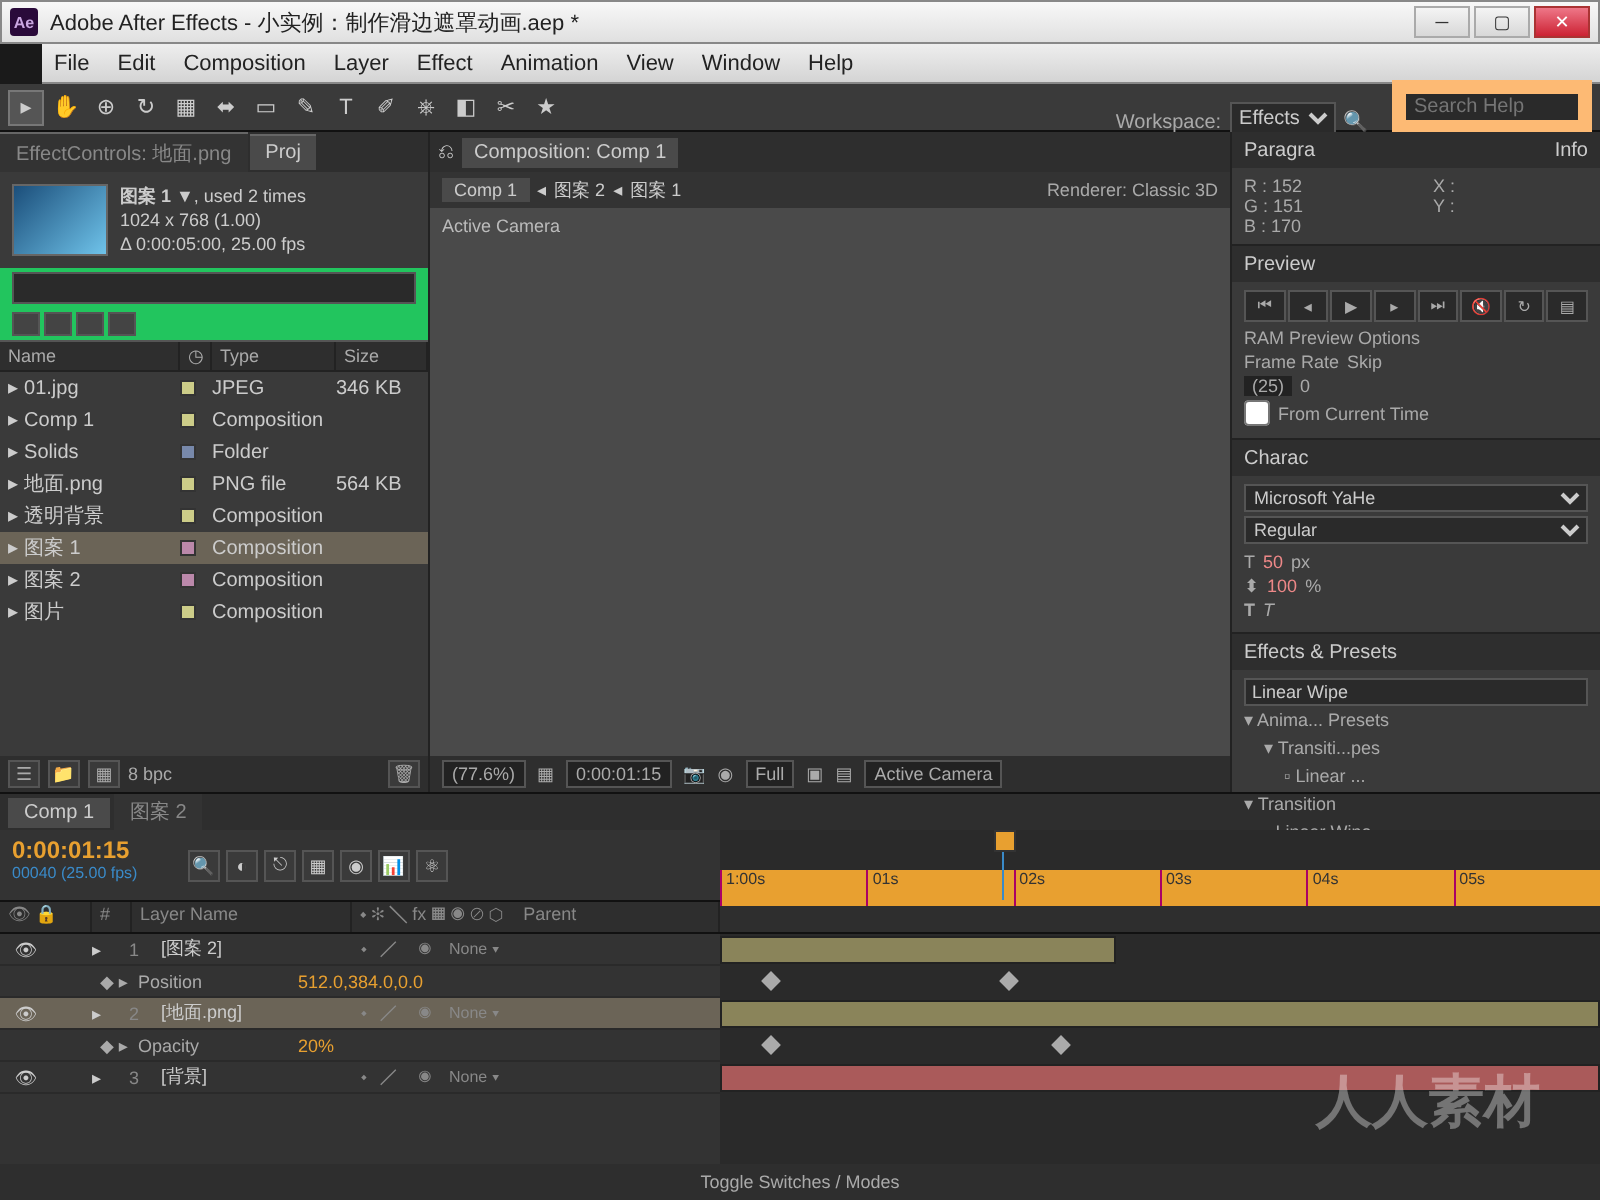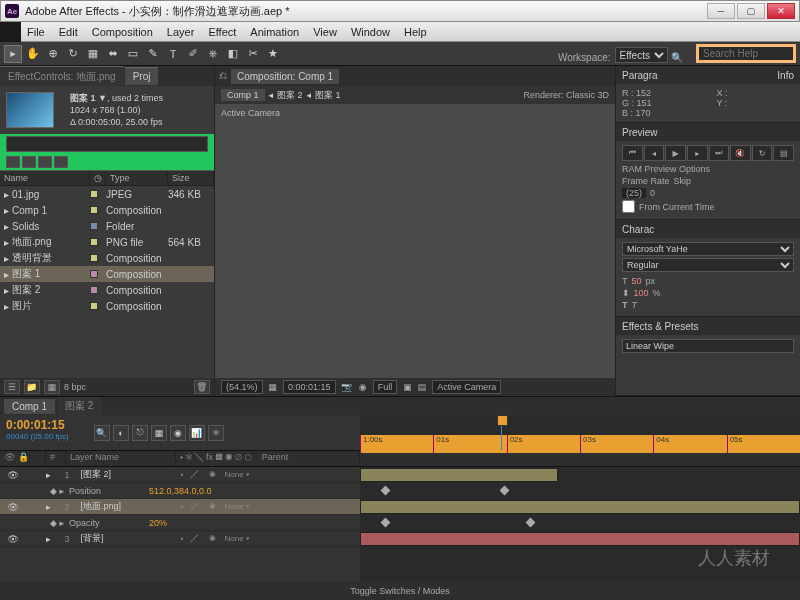--- a/index.html
+++ b/index.html
@@ -9,27 +9,27 @@
 .titlebar .title { flex:1; color:#222; font-size:11px; }
 .wbtn { width:28px; height:16px; margin-left:2px; border:1px solid #aaa; background:linear-gradient(#f4f4f4,#d8d8d8); display:flex; align-items:center; justify-content:center; font-size:9px; color:#333; }
 .wbtn.close { background:linear-gradient(#e78,#c23); color:#fff; border-color:#a33; }
 .menubar { height:20px; background:linear-gradient(#eee,#d4d4d4); display:flex; align-items:center; padding:0 6px; border-bottom:1px solid #888;margin-left:21px; }
 .menubar span { color:#222; margin-right:14px; font-size:11px; }
 .toolbar { height:24px; background:#3a3a3a; display:flex; align-items:center; padding:0 4px; border-bottom:1px solid #111; }
 .tool { width:18px; height:18px; margin-right:2px; display:flex; align-items:center; justify-content:center; color:#ccc; font-size:11px; }
 .tool.sel { background:#555; border:1px solid #777; }
 .toolbar .ws { margin-left:auto; display:flex; align-items:flex-end; gap:4px; color:#aaa; font-size:10px; }
 .toolbar .ws select { background:#2a2a2a; color:#ccc; border:1px solid #555; font-size:10px; height:16px; }
-.toolbar .search { background:#2a2a2a; border:3px solid #fdba74; color:#aaa; padding:1px 4px; width:100px; font-size:10px; margin-left:8px; }
+.toolbar .search { background:#2a2a2a; border:7px solid #fdba74; color:#aaa; padding:1px 4px; width:100px; font-size:10px; margin-left:8px; }
 .main { display:flex; height:calc(600px - 22px - 20px - 24px - 204px); background:#22c55e; }
 .left { width:215px; display:flex; flex-direction:column; border-right:1px solid #222; }
 .panel-tabs { height:20px; background:#2e2e2e; display:flex; align-items:center; font-size:10px; }
 .panel-tab { padding:3px 8px; background:#4a4a4a; border-top:1px solid #666; margin-right:1px; }
 .panel-tab.off { background:#333; color:#888; }
-.proj-head { display:flex; padding:6px; gap:16px; background:#3a3a3a; }
+.proj-head { display:flex; padding:6px; gap:6px; background:#3a3a3a; }
 .thumb { width:48px; height:36px; background:linear-gradient(135deg,#1b4e7a,#6fc3ea); border:1px solid #666; }
 .proj-info { font-size:9px; color:#ccc; line-height:12px; }
 .proj-search { margin:2px 6px; height:16px; background:#2a2a2a; border:1px solid #555; }
 .proj-flt { display:flex; gap:2px; padding:2px 6px; }
 .proj-flt span { width:14px; height:12px; background:#444; border:1px solid #555; }
 .list-hdr { display:flex; background:#2e2e2e; border-top:1px solid #555; border-bottom:1px solid #222; font-size:9px; color:#aaa; }
 .list-hdr div { padding:2px 4px; border-right:1px solid #222; }
 .list-hdr .c1 { width:90px; } .list-hdr .c2 { width:16px; } .list-hdr .c3 { width:62px; } .list-hdr .c4 { flex:1; }
 .list { flex:1; overflow:hidden; background:#3a3a3a; }
 .row { display:flex; align-items:center; height:16px; font-size:10px; }
@@ -101,21 +101,21 @@
 .layer .modes { flex:1; display:flex; gap:2px; font-size:8px; color:#888; }
 .layer.prop { padding-left:50px; color:#aaa; }
 .layer.prop .pname { width:80px; }
 .layer.prop .pval { color:#e8a030; }
 .bar { position:absolute; height:14px; border:1px solid #222; }
 .bar.b1 { top:1px; left:0; right:55%; background:#8a845a; }
 .bar.b2 { top:33px; left:0; right:0; background:#8a845a; }
 .bar.b3 { top:65px; left:0; right:0; background:#aa5a5a; }
 .kf { position:absolute; width:7px; height:7px; background:#aaa; transform:rotate(45deg); }
 .tl-ft { height:18px; background:#2e2e2e; display:flex; align-items:center; justify-content:center; font-size:9px; color:#aaa; }
-.watermark { position:absolute; right:30px; bottom:30px; font-size:18px; color:rgba(255,255,255,.35); font-weight:normal; pointer-events:none; }
+.watermark { position:absolute; right:30px; bottom:30px; font-size:28px; color:rgba(255,255,255,.35); font-weight:bold; pointer-events:none; }
 </style>
 </head>
 <body>
 
 <div class="titlebar">
   <div class="ae-icon">Ae</div>
   <div class="title">Adobe After Effects - 小实例：制作滑边遮罩动画.aep *</div>
   <div class="wbtn">─</div>
   <div class="wbtn">▢</div>
   <div class="wbtn close">✕</div>
@@ -292,21 +292,21 @@
       <span>◂</span>
       <div>图案 2</div>
       <span>◂</span>
       <div>图案 1</div>
       <div class="rend"><span>Renderer:</span> <span>Classic 3D</span></div>
     </div>
     <div class="viewer">
       <div class="label">Active Camera</div>
     </div>
     <div class="viewer-ft">
-      <div class="box">(54.1%)</div>
+      <div class="box">(77.6%)</div>
       <span>▦</span>
       <div class="box">0:00:01:15</div>
       <span>📷</span>
       <span>◉</span>
       <div class="box">Full</div>
       <span>▣</span>
       <span>▤</span>
       <div class="box">Active Camera</div>
     </div>
   </div>
@@ -360,20 +360,27 @@
         <div class="char-row">
             <b>T</b> 
             <i>T</i>
           </div>
       </div>
     </div>
     <div class="rpanel" style="flex:1">
       <div class="hdr">Effects &amp; Presets</div>
       <div class="body">
         <input class="eff-search" value="Linear Wipe" style="">
+        <div class="eff-tree">
+          <div>▾ <span>Anima... Presets</span></div>
+          <div class="node">▾ <span>Transiti...pes</span></div>
+          <div class="node" style="padding-left:20px">▫ <span>Linear ...</span></div>
+          <div>▾ <span>Transition</span></div>
+          <div class="node">▫ <span>Linear Wipe</span></div>
+        </div>
       </div>
     </div>
   </div>
 </div>
 
 <div class="timeline">
   <div class="tl-tabs">
     <div class="tab">Comp 1</div>
     <div class="tab off">图案 2</div>
   </div>

